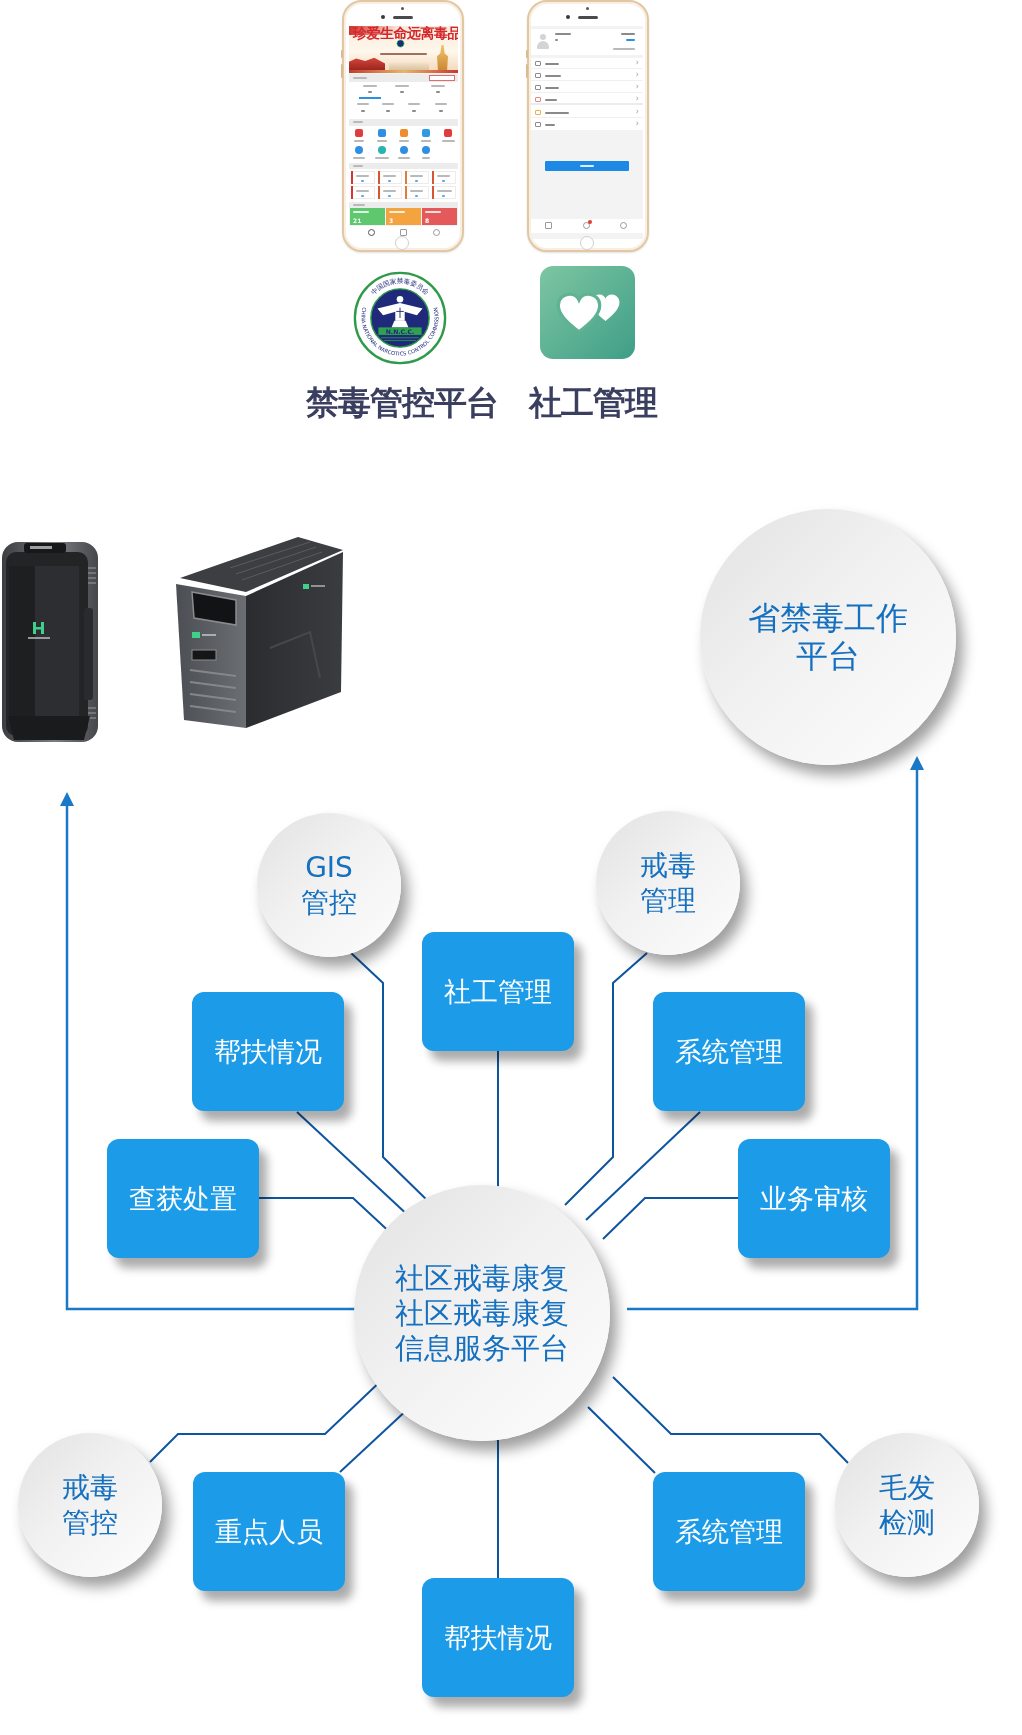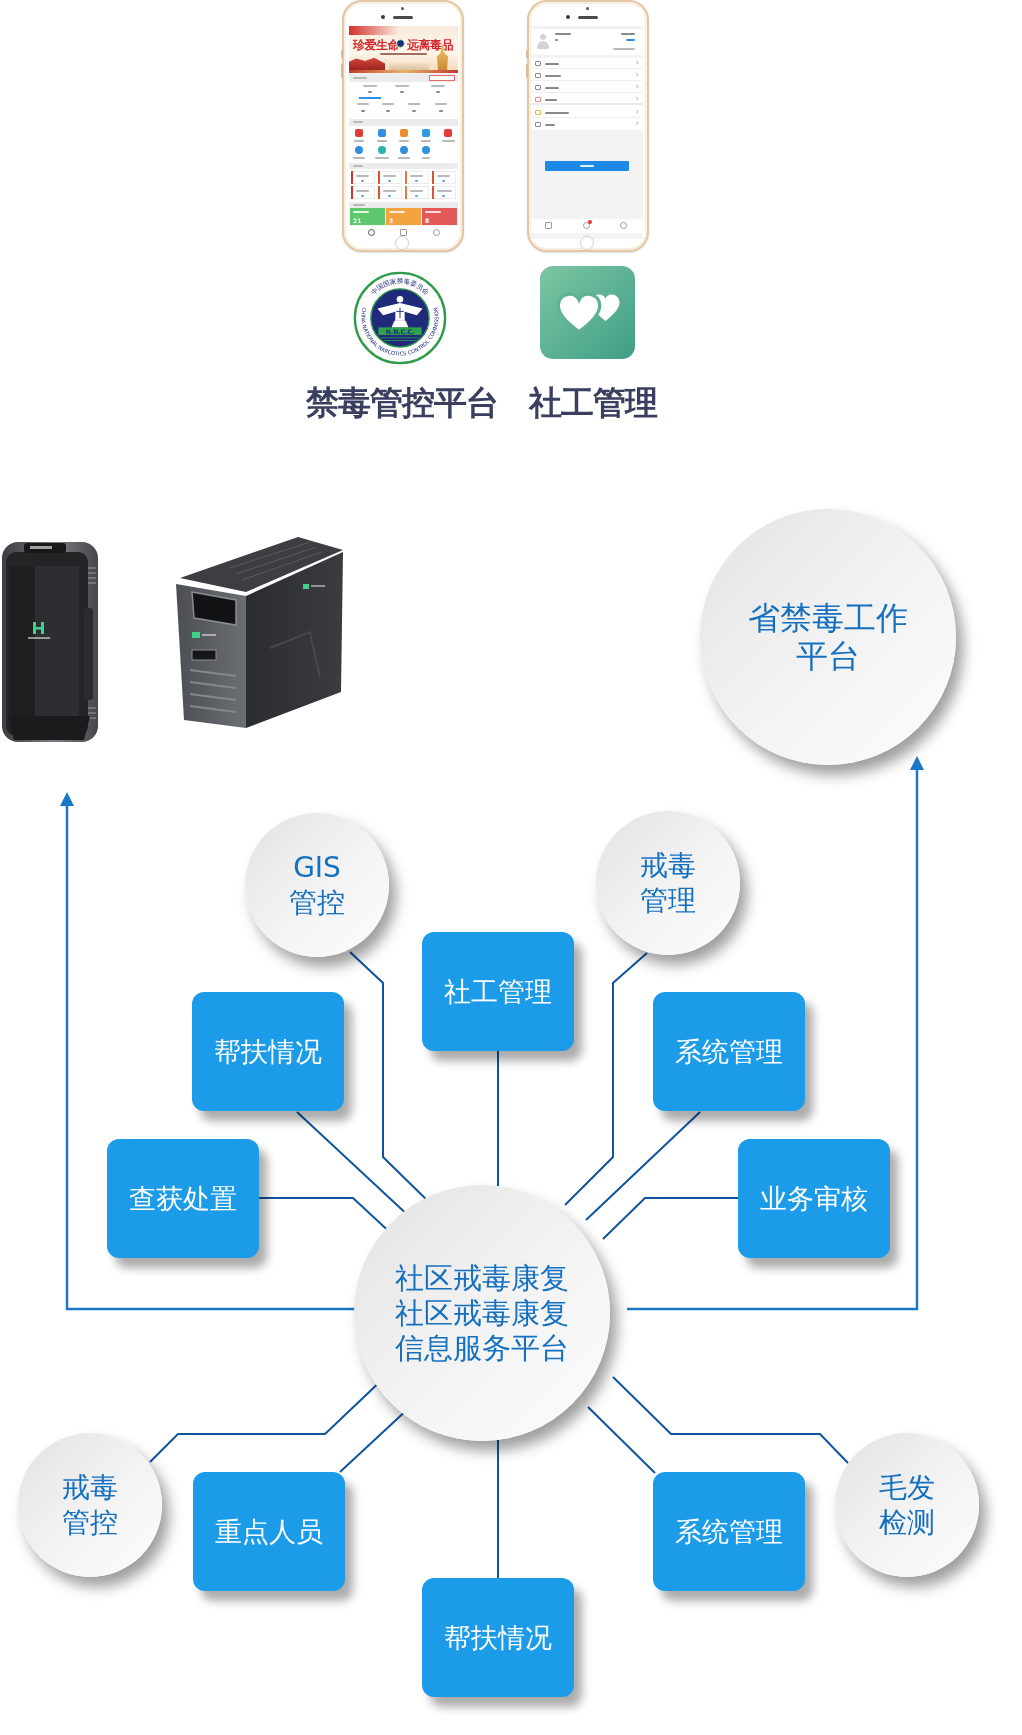--- a/index.html
+++ b/index.html
@@ -10,21 +10,21 @@
 .phone{position:absolute;top:0;width:122px;height:252px;box-sizing:border-box;border-radius:20px;background:#ffffff;border:2px solid #e2c7a2;box-shadow:inset 0 0 0 2px #f8efe2,0 1px 2px rgba(0,0,0,.12);}
 .phone .speaker{position:absolute;left:49px;top:14px;width:20px;height:3px;border-radius:2px;background:#4a4a4a;}
 .phone .camera{position:absolute;left:37px;top:13px;width:4px;height:4px;border-radius:50%;background:#3a3a3a;}
 .phone .sensor{position:absolute;left:57px;top:5px;width:3px;height:3px;border-radius:50%;background:#555;}
 .phone .home{position:absolute;left:51px;top:234px;width:14px;height:14px;border-radius:50%;box-sizing:border-box;border:1.5px solid #cfcfcf;background:#fff;}
 .phone .side-btn{position:absolute;left:-3px;width:2px;background:#d9bb92;border-radius:1px;}
 .screen{position:absolute;top:24px;height:213px;overflow:hidden;background:#f3f3f3;}
 .bar{position:absolute;height:2px;border-radius:1px;background:#b9b9b9;}
 .bar.dark{background:#8a8a8a;}
 .banner{left:0;top:0;width:109px;height:47px;background:linear-gradient(180deg,#f8eadb 0%,#fff7ec 55%,#f2d6b6 100%);overflow:hidden;}
-.banner-text{top:13px;font-size:12px;line-height:12px;font-weight:bold;color:#d5262b;white-space:nowrap;letter-spacing:-0.5px;}
+.banner-text{top:1px;font-size:14px;line-height:12px;font-weight:bold;color:#d5262b;white-space:nowrap;letter-spacing:-0.5px;}
 .banner-emblem{left:47px;top:13px;width:9px;height:9px;border-radius:50%;background:radial-gradient(circle,#1f2b7a 45%,#2f9a4a 50%,#fff 70%);}
 .sec{left:0;width:100%;background:#ececec;}
 .panel{left:0;width:100%;background:#ffffff;}
 .qicon{position:absolute;width:8px;height:8px;border-radius:2px;}
 .card{position:absolute;width:24px;height:13px;box-sizing:border-box;background:#fff;border:1px solid #ececec;border-left-width:2px;}
 .scard{position:absolute;top:182px;height:17px;width:35px;overflow:hidden;}
 .scard-val{position:absolute;left:3px;top:9px;font-size:6px;line-height:7px;font-weight:bold;color:#fff;}
 .nav-ico{position:absolute;top:3px;width:7px;height:7px;box-sizing:border-box;border:1px solid #9a9a9a;border-radius:50%;}
 .menu-row{position:absolute;left:0;width:100%;height:11px;border-bottom:1px solid #f0f0f0;box-sizing:border-box;}
 .menu-ico{position:absolute;left:4px;top:3px;width:6px;height:5px;box-sizing:border-box;border:1px solid #8b8b8b;border-radius:1px;}
@@ -376,21 +376,21 @@
   <polygon class="arrow-head" points="67,792 60,806 74,806"></polygon>
   <polyline class="arrow-line" points="627,1309 917,1309 917,769"></polyline>
   <polygon class="arrow-head" points="917,756 910,770 924,770"></polygon>
 </svg>
 
 <div class="node-circle big" style="left:700px;top:509px">
   <span>省禁毒工作</span>
   <span>平台</span>
 </div>
 
-<div class="node-circle small" style="left:245px;top:813px">
+<div class="node-circle small" style="left:257px;top:813px">
   <span>GIS</span>
   <span>管控</span>
 </div>
 <div class="node-circle small" style="left:596px;top:811px">
   <span>戒毒</span>
   <span>管理</span>
 </div>
 <div class="node-circle small" style="left:18px;top:1433px">
   <span>戒毒</span>
   <span>管控</span>

